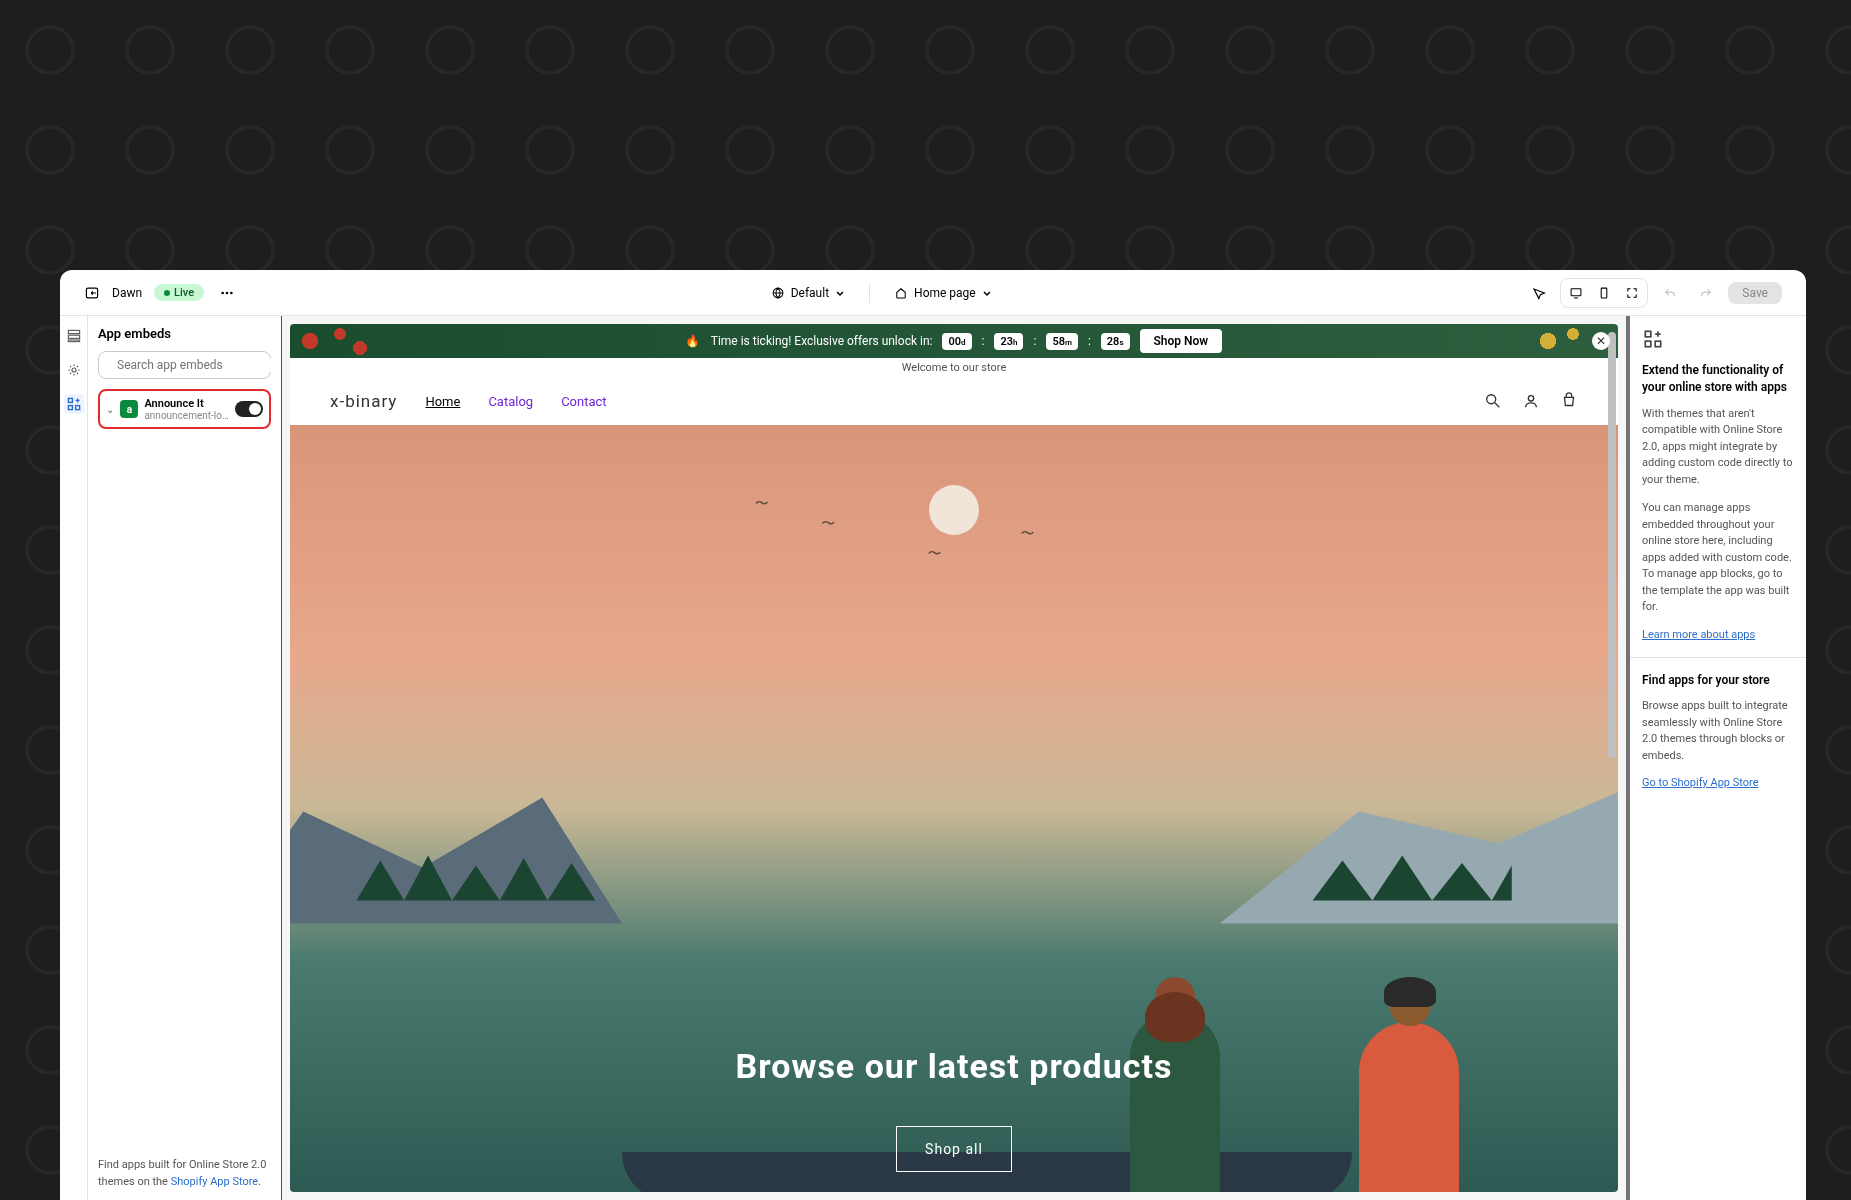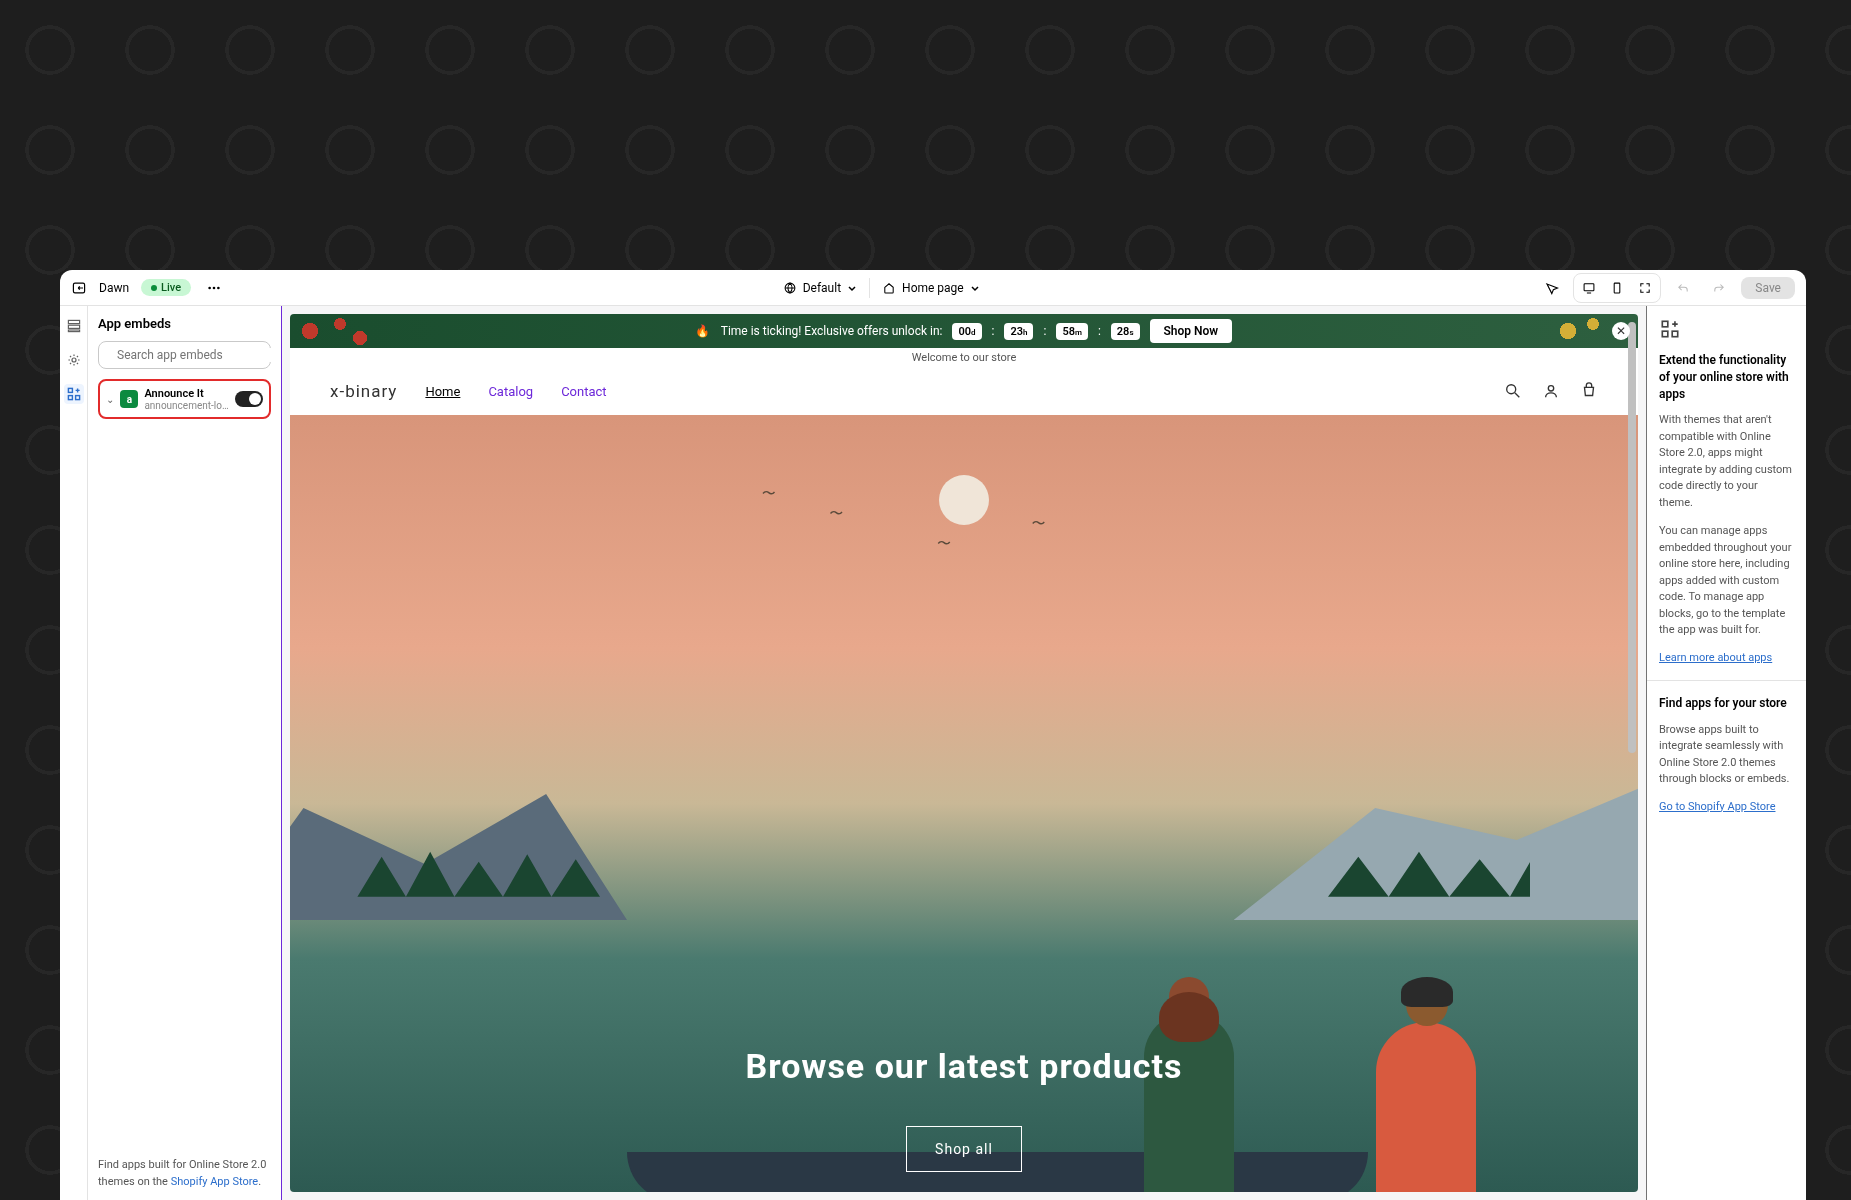--- a/index.html
+++ b/index.html
@@ -1,25 +1,25 @@
 <!DOCTYPE html>
 <html><head>
 <meta charset="utf-8">
 <style>
 *{margin:0;padding:0;box-sizing:border-box;font-family:-apple-system,BlinkMacSystemFont,"Segoe UI",Roboto,sans-serif}
 body{background:#1a1a1a;min-height:100vh;position:relative}
 .pattern-bg{position:absolute;inset:0;background-color:#1e1e1e;background-image:radial-gradient(circle at 50% 50%,transparent 30%,rgba(60,60,60,.3) 30%,rgba(60,60,60,.3) 35%,transparent 35%);background-size:100px 100px}
 .app-window{position:absolute;top:270px;left:60px;right:45px;bottom:0;background:#fff;border-radius:12px 12px 0 0;overflow:hidden;display:flex;flex-direction:column}
-.topbar{height:36px;border-bottom:1px solid #e3e3e3;display:flex;align-items:center;padding:0 11px;justify-content:space-between;font-size:12px}
+.topbar{height:46px;border-bottom:1px solid #e3e3e3;display:flex;align-items:center;padding:0 24px;justify-content:space-between;font-size:12px}
 .topbar-left{display:flex;align-items:center;gap:12px}
 .exit-icon{width:16px;height:16px;cursor:pointer}
 .live-badge{background:#c8f7d4;color:#0a5c1f;padding:2px 10px;border-radius:10px;font-size:11px;font-weight:500;display:inline-flex;align-items:center;gap:4px}
 .live-badge::before{content:"";width:6px;height:6px;background:#0a8c3a;border-radius:50%}
 .more-dots{cursor:pointer;padding:4px}
-.topbar-center{display:flex;align-items:center;gap:4px}
+.topbar-center{display:flex;align-items:center;gap:16px}
 .dropdown{display:flex;align-items:center;gap:6px;cursor:pointer;padding:4px 8px;border-radius:6px}
 .divider-v{width:1px;height:20px;background:#e3e3e3}
 .topbar-right{display:flex;align-items:center;gap:8px}
 .device-group{display:flex;align-items:center;gap:2px;border:1px solid #e3e3e3;border-radius:8px;padding:2px}
 .device-btn{width:26px;height:24px;display:flex;align-items:center;justify-content:center;cursor:pointer;border-radius:6px}
 .icon-btn{width:28px;height:28px;display:flex;align-items:center;justify-content:center;cursor:pointer;border-radius:6px}
 .save-btn{background:#e3e3e3;color:#888;padding:4px 14px;border:none;border-radius:8px;font-size:12px;cursor:not-allowed}
 .main{flex:1;display:flex;overflow:hidden}
 .iconbar{width:28px;border-right:1px solid #e3e3e3;display:flex;flex-direction:column;align-items:center;padding-top:10px;gap:14px}
 .iconbar-item{width:20px;height:20px;display:flex;align-items:center;justify-content:center;cursor:pointer;border-radius:4px;color:#616161}
@@ -66,21 +66,21 @@
 .p1{right:30%;width:90px;height:180px;background:#2d5840;border-radius:45px 45px 0 0}
 .p1::before{content:"";position:absolute;top:-35px;left:25px;width:40px;height:40px;background:#8b4a2f;border-radius:50%}
 .p1::after{content:"";position:absolute;top:-20px;left:15px;width:60px;height:50px;background:#6b3420;border-radius:50% 50% 40% 40%}
 .p2{right:12%;width:100px;height:170px;background:#d85a3f;border-radius:50px 50px 0 0}
 .p2::before{content:"";position:absolute;top:-38px;left:30px;width:42px;height:42px;background:#8b5a2f;border-radius:50%}
 .p2::after{content:"";position:absolute;top:-45px;left:25px;width:52px;height:30px;background:#2a2a2a;border-radius:50% 50% 20% 20%}
 .boat{position:absolute;bottom:-10px;left:25%;width:55%;height:50px;background:#2a3845;border-radius:0 0 80px 80px}
 .hero-title{color:#fff;font-size:34px;font-weight:700;z-index:3;margin-bottom:40px;letter-spacing:1px}
 .shop-all{border:1px solid #fff;background:transparent;color:#fff;padding:14px 28px;font-size:14px;cursor:pointer;z-index:3;letter-spacing:1px}
 .scrollbar{position:absolute;right:2px;top:8px;bottom:50%;width:8px;background:#c0c0c0;border-radius:4px}
-.rightpanel{width:160px;border-left:1px solid #737373;padding:12px;overflow-y:auto}
+.rightpanel{width:180px;border-left:4px solid #737373;padding:12px;overflow-y:auto}
 .rp-icon{margin-bottom:12px;color:#444}
 .rp-title{font-size:12px;font-weight:600;line-height:1.4;margin-bottom:10px}
 .rp-text{font-size:11px;color:#555;line-height:1.5;margin-bottom:12px}
 .rp-link{font-size:11px;color:#2c6ecb;text-decoration:underline;cursor:pointer;display:block;margin-bottom:16px}
 .rp-divider{height:1px;background:#e3e3e3;margin:14px -12px}
 svg{display:block}
 </style>
 </head>
 <body>
 

